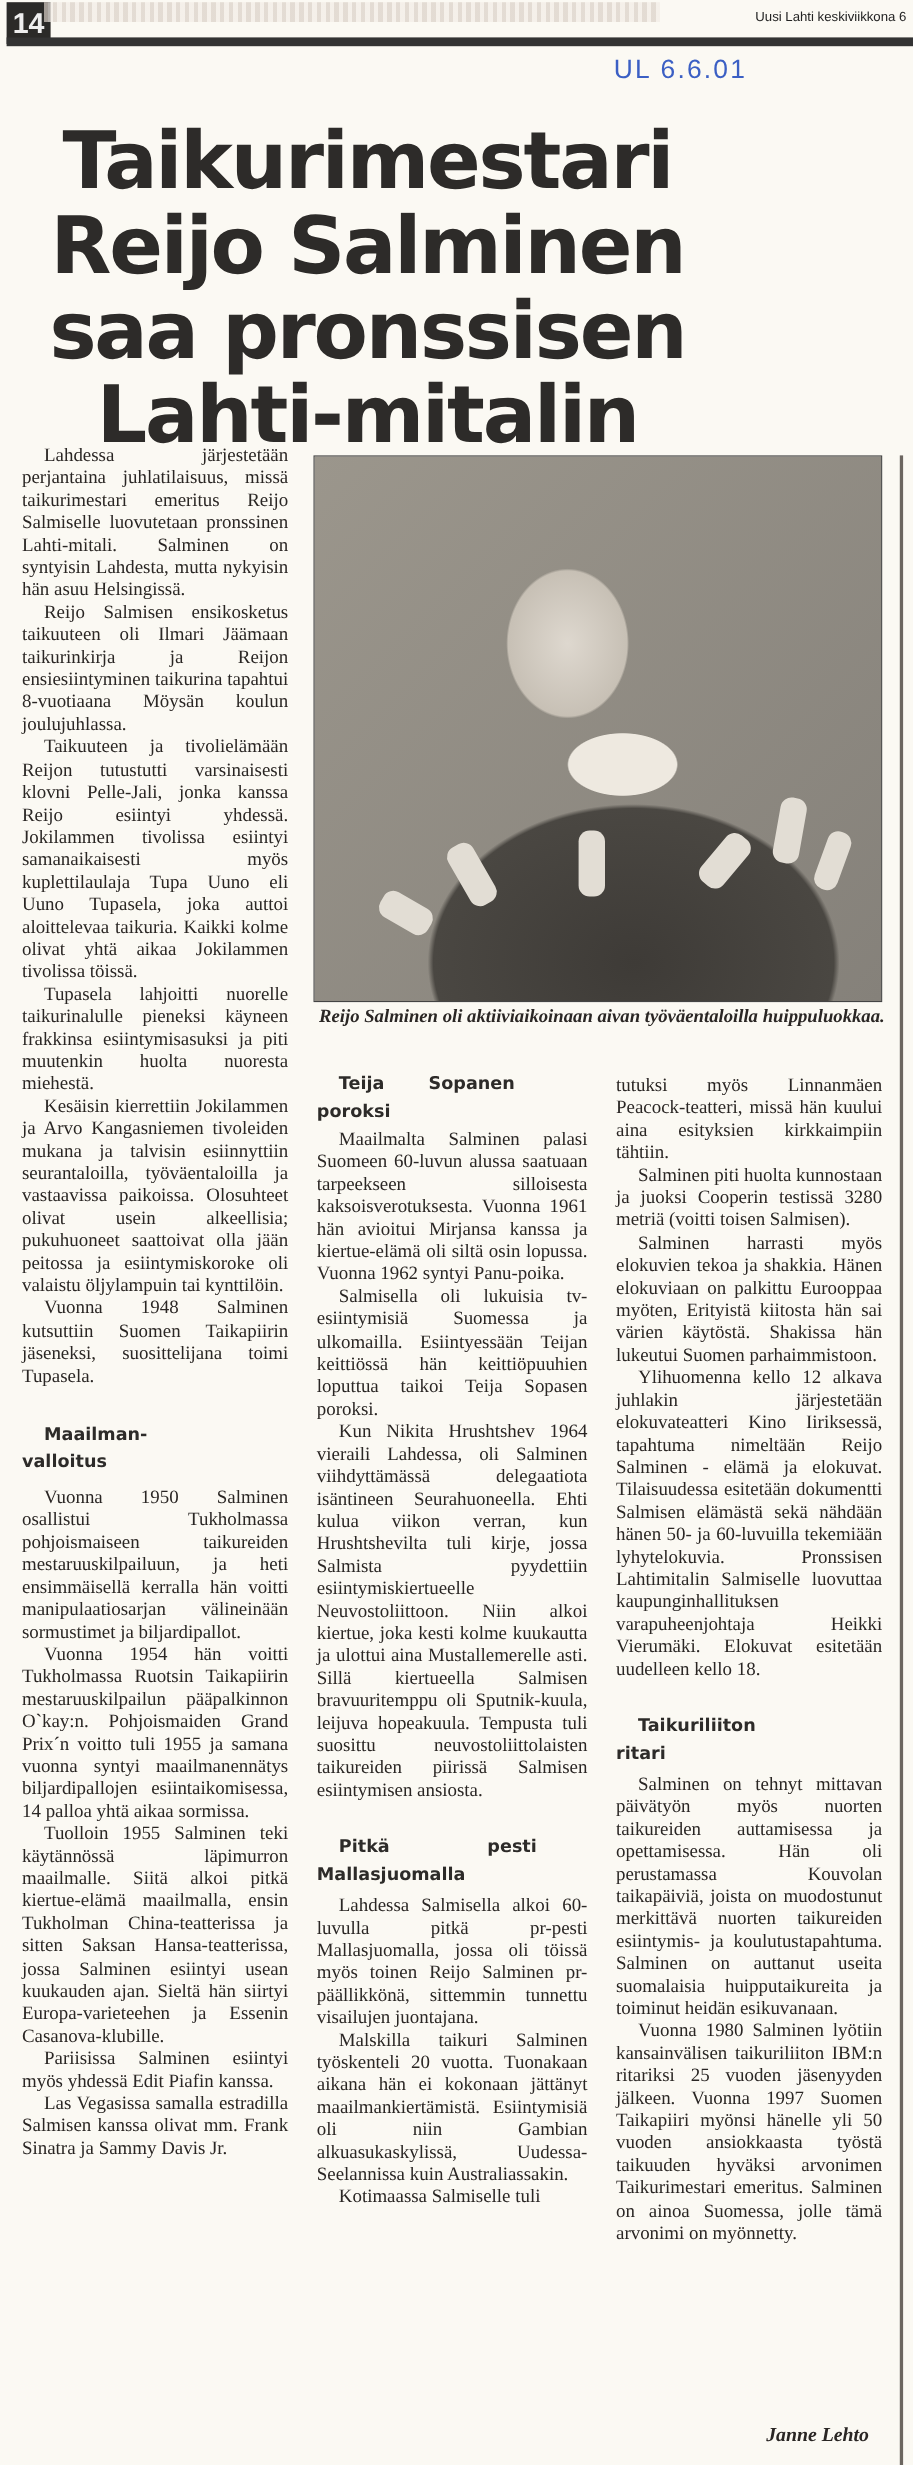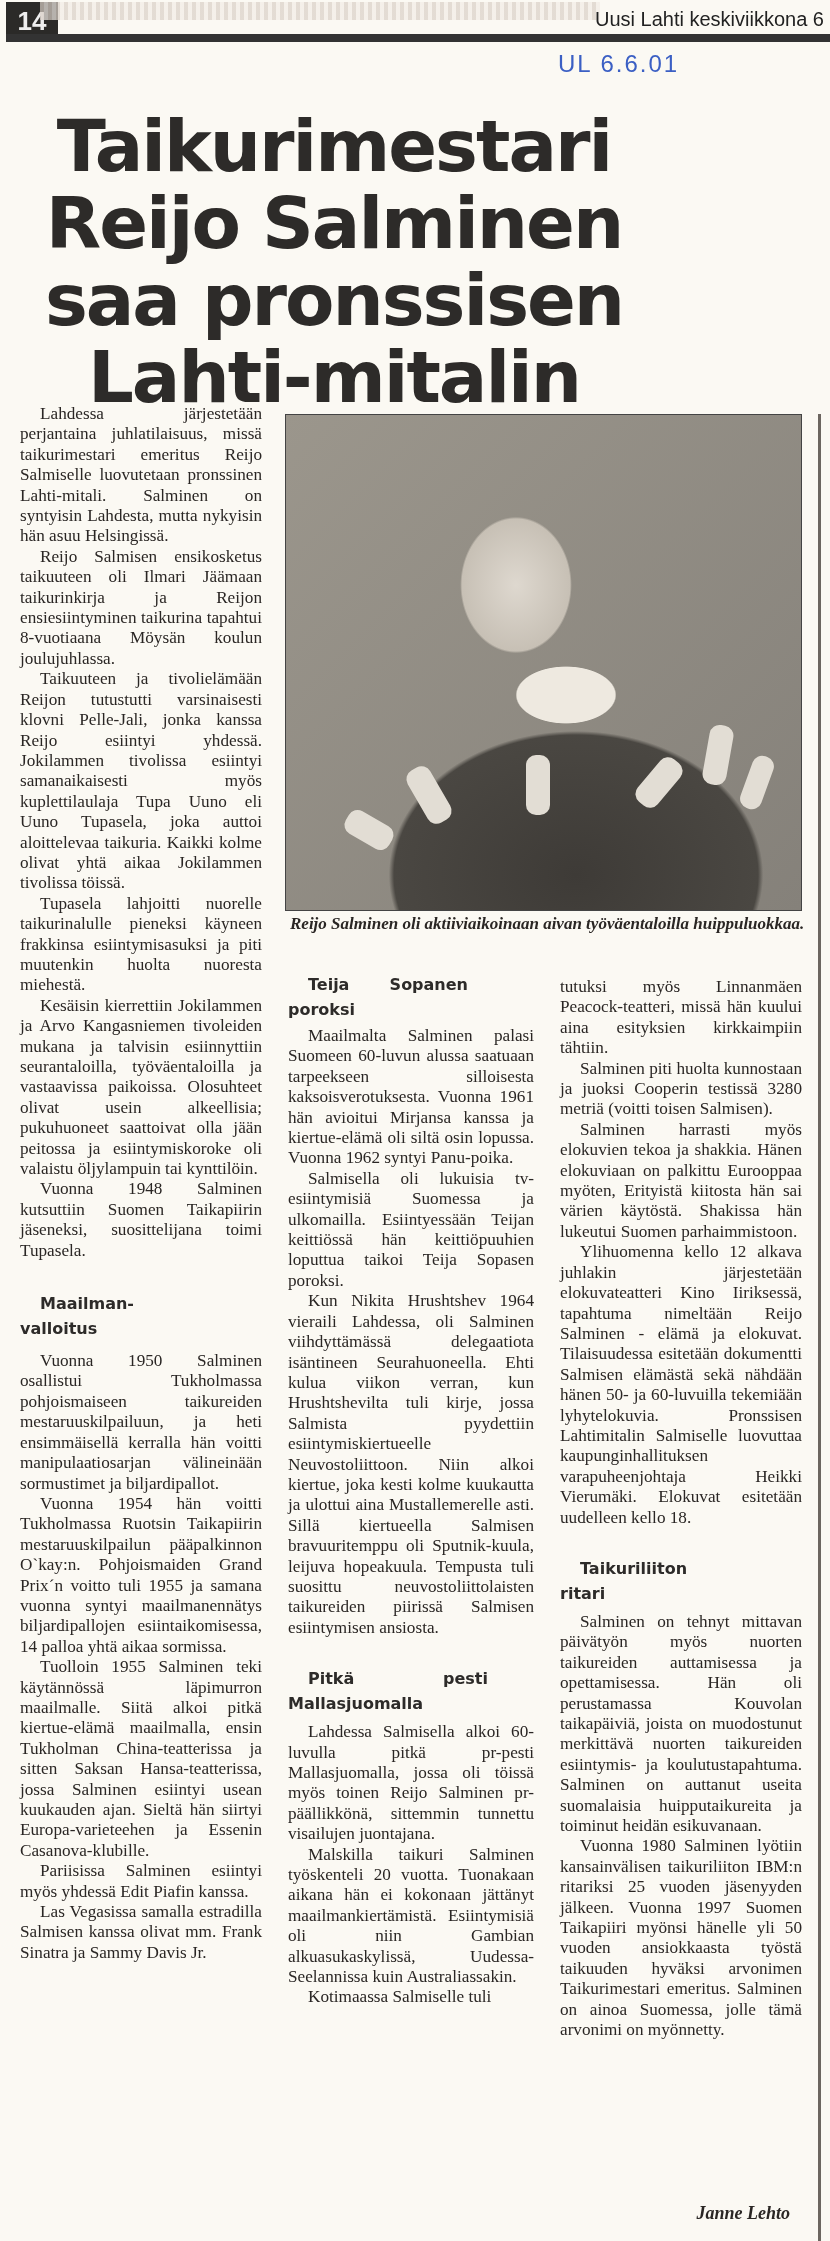--- a/index.html
+++ b/index.html
@@ -1,20 +1,20 @@
 <!DOCTYPE html>
 <html><head>
 <meta charset="utf-8">
 <style>
   html,body{margin:0;padding:0;}
   body{width:830px;height:2241px;background:#fbf9f3;position:relative;overflow:hidden;font-family:"Liberation Serif",serif;color:#2a2624;}
   .topbar{position:absolute;left:0;top:0;width:830px;height:44px;}
-  .pagenum{position:absolute;left:6px;top:2px;width:52px;height:38px;background:#2b2a28;color:#eee;font-family:"Liberation Sans",sans-serif;font-weight:bold;font-size:26px;line-height:38px;text-align:center;}
+  .pagenum{position:absolute;left:6px;top:2px;width:40px;height:38px;background:#2b2a28;color:#eee;font-family:"Liberation Sans",sans-serif;font-weight:bold;font-size:26px;line-height:38px;text-align:center;}
   .dots{position:absolute;left:40px;top:2px;width:560px;height:18px;background:repeating-linear-gradient(90deg,#d9cfc6 0 4px,#f2ece6 4px 8px);opacity:.7;}
-  .paper-name{position:absolute;right:6px;top:8px;font-family:"Liberation Sans",sans-serif;font-size:20px;color:#222;}
+  .paper-name{position:absolute;right:6px;top:8px;font-family:"Liberation Sans",sans-serif;font-size:12px;color:#222;}
   .rule{position:absolute;left:6px;top:34px;width:824px;height:8px;background:#333;}
   .handwrite{position:absolute;left:558px;top:50px;font-family:"Liberation Sans",sans-serif;font-size:24px;color:#3b5fc4;letter-spacing:2px;}
   .headline{position:absolute;left:14px;top:108px;width:640px;font-family:"DejaVu Sans",sans-serif;font-weight:bold;font-size:72px;line-height:77px;color:#2d2b29;letter-spacing:-2px;text-align:center;}
   .headline div{white-space:nowrap;}
   .col{position:absolute;font-size:17.2px;line-height:20.4px;text-align:justify;}
   .col p{margin:0;text-indent:20px;}
   .col1{left:20px;top:404px;width:242px;}
   .col2{left:288px;top:972px;width:246px;}
   .col3{left:560px;top:977px;width:242px;}
   .subhead{font-family:"DejaVu Sans",sans-serif;font-weight:bold;font-size:16px;line-height:25px;color:#2d2b29;margin:0;text-indent:0;}

